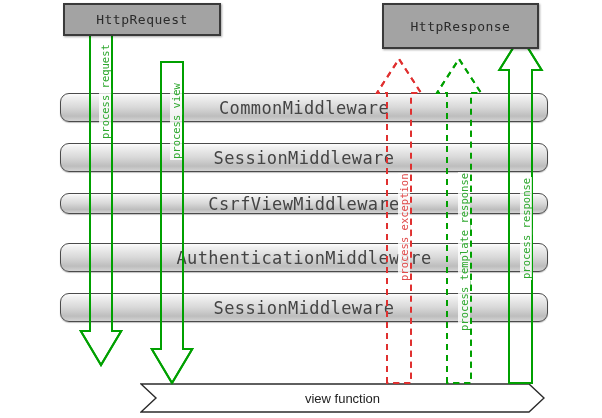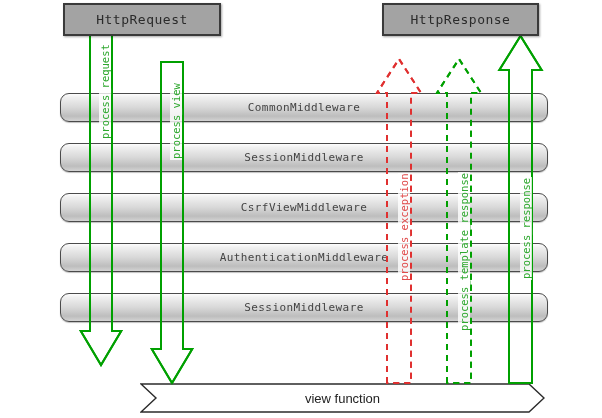--- a/index.html
+++ b/index.html
@@ -10,21 +10,21 @@
   .endbox{position:absolute;background:#a3a3a3;border:2px solid #3a3a3a;
           box-sizing:border-box;display:flex;align-items:center;justify-content:center;
           font-size:13px;color:#2b2b2b;letter-spacing:.5px;z-index:40;
           box-shadow:1px 1px 2px rgba(0,0,0,.35);}
 
   
   .mw{position:absolute;box-sizing:border-box;border:1.5px solid #4a4a4a;
       border-radius:9px;
       background:linear-gradient(to bottom,#fdfdfd 0%,#f0f0f0 12%,#d8d8d8 50%,#bdbdbd 82%,#d3d3d3 100%);
       display:flex;align-items:center;justify-content:center;
-      font-size:11px;color:#444;letter-spacing:.4px;z-index:20;
+      font-size:17px;color:#444;letter-spacing:.4px;z-index:20;
       box-shadow:0 1px 1px rgba(0,0,0,.25);}
 
   
   .viewfn{position:absolute;z-index:30;}
   .viewfn svg{display:block;}
   .viewfn .vflabel{position:absolute;left:0;top:0;width:100%;height:100%;
       display:flex;align-items:center;justify-content:center;
       font-family:"Liberation Sans","DejaVu Sans",sans-serif;
       font-size:13px;color:#222;}
 
@@ -56,21 +56,21 @@
       <path d="M 509 383 L 509 70 L 499.34 70 L 520.5 36 L 541.66 70 L 532 70 L 532 383 Z" fill="none" stroke="#00a000" stroke-width="2" stroke-linejoin="miter" opacity="1"></path>
     </svg>
 
   <div id="mw-host">
       <div class="mw" style="left: 60px; top: 93px; width: 488px; height: 29px;">
         <span>CommonMiddleware</span>
       </div>
       <div class="mw" style="left: 60px; top: 143px; width: 488px; height: 29px;">
         <span>SessionMiddleware</span>
       </div>
-      <div class="mw" style="left: 60px; top: 193px; width: 488px; height: 29px;">
+      <div class="mw" style="left: 60px; top: 193px; width: 488px; height: 21px;">
         <span>CsrfViewMiddleware</span>
       </div>
       <div class="mw" style="left: 60px; top: 243px; width: 488px; height: 29px;">
         <span>AuthenticationMiddleware</span>
       </div>
       <div class="mw" style="left: 60px; top: 293px; width: 488px; height: 29px;">
         <span>SessionMiddleware</span>
       </div>
     </div>
 
@@ -86,21 +86,21 @@
       <div class="vlabel green" style="left: 105px; top: 140px; transform: rotate(-90deg) translate(0px, -50%);">process_request</div>
       <div class="vlabel green" style="left: 176px; top: 160px; transform: rotate(-90deg) translate(0px, -50%);">process_view</div>
       <div class="vlabel red" style="left: 404px; top: 282px; transform: rotate(-90deg) translate(0px, -50%);">process_exception</div>
       <div class="vlabel green" style="left: 464px; top: 332px; transform: rotate(-90deg) translate(0px, -50%);">process_template_response</div>
       <div class="vlabel green" style="left: 526px; top: 280px; transform: rotate(-90deg) translate(0px, -50%);">process_response</div>
     </div>
 
   <div class="endbox" id="ep0" style="left: 63px; top: 3px; width: 158px; height: 33px;">
     <span>HttpRequest</span>
   </div>
-  <div class="endbox" id="ep1" style="left: 382px; top: 3px; width: 157px; height: 33px;">
+  <div class="endbox" id="ep1" style="left: 382px; top: 3px; width: 157px; height: 46px;">
     <span>HttpResponse</span>
   </div>
 
   <div class="viewfn" id="viewfn" style="left: 140px; top: 383px; width: 405px; height: 30px;">
     <svg id="viewfn-svg" xmlns="http://www.w3.org/2000/svg" width="405" height="30" viewBox="0 0 405 30">
         <path d="M 1 1 L 389 1 L 404 15 L 389 29 L 1 29 L 16 15 Z" fill="#ffffff" stroke="#2b2b2b" stroke-width="1.4"></path>
       </svg>
     <div class="vflabel">view function</div>
   </div>
 

